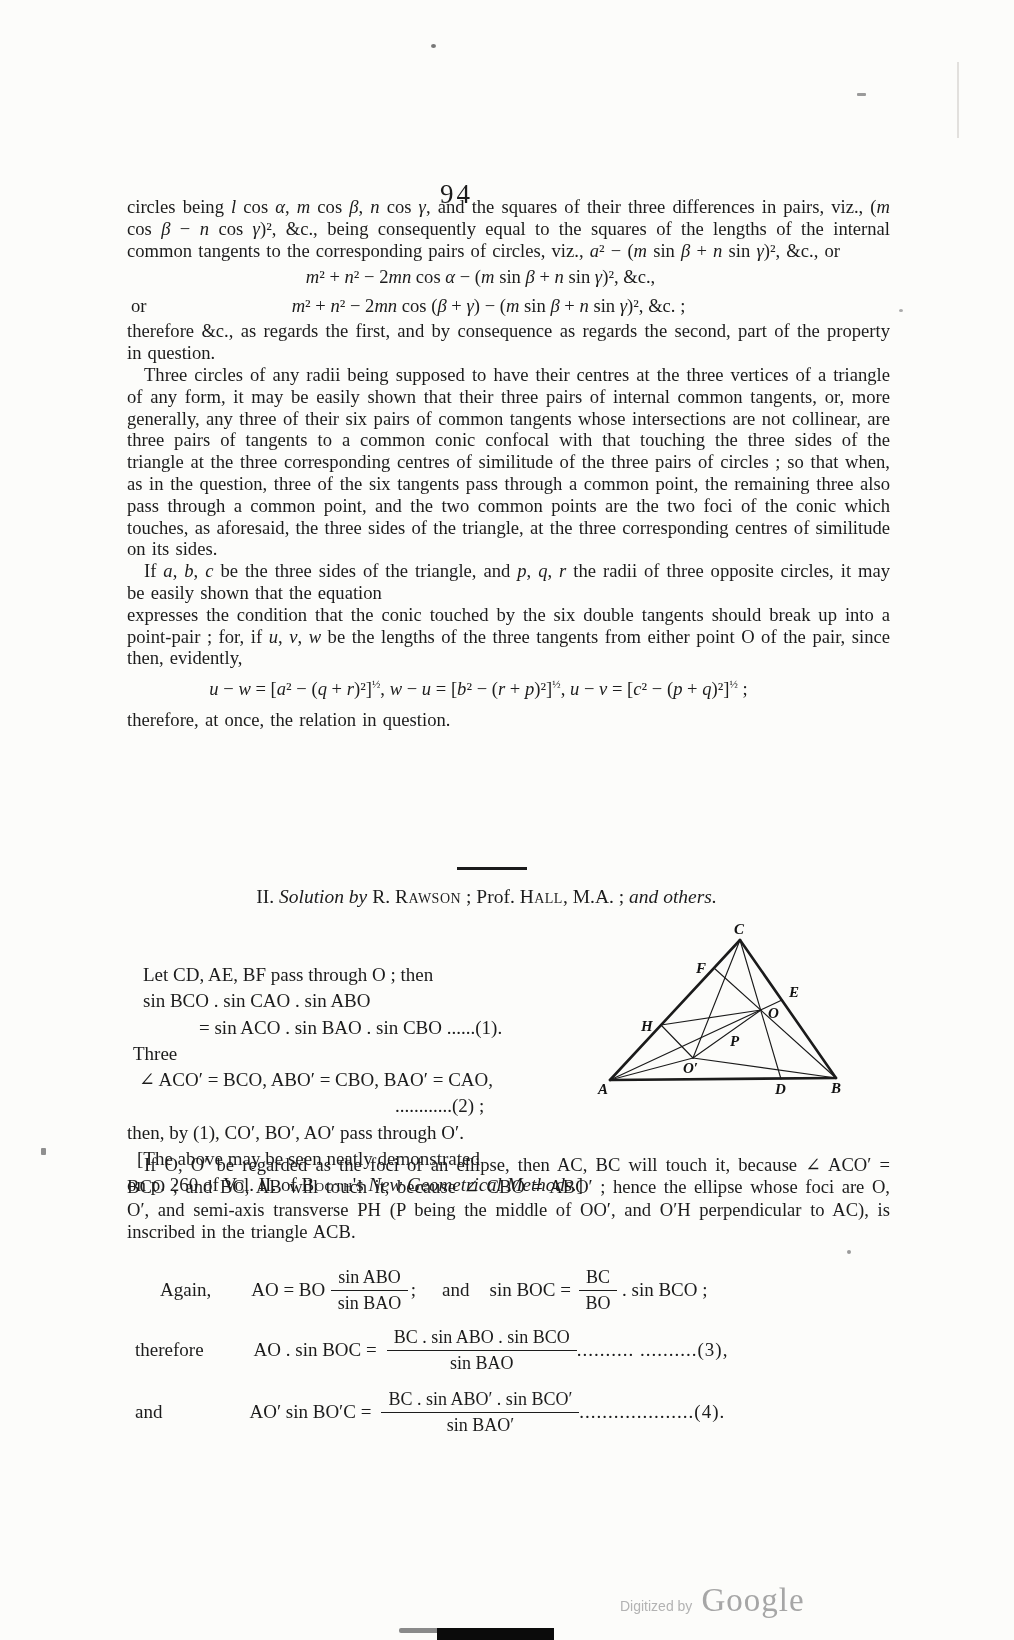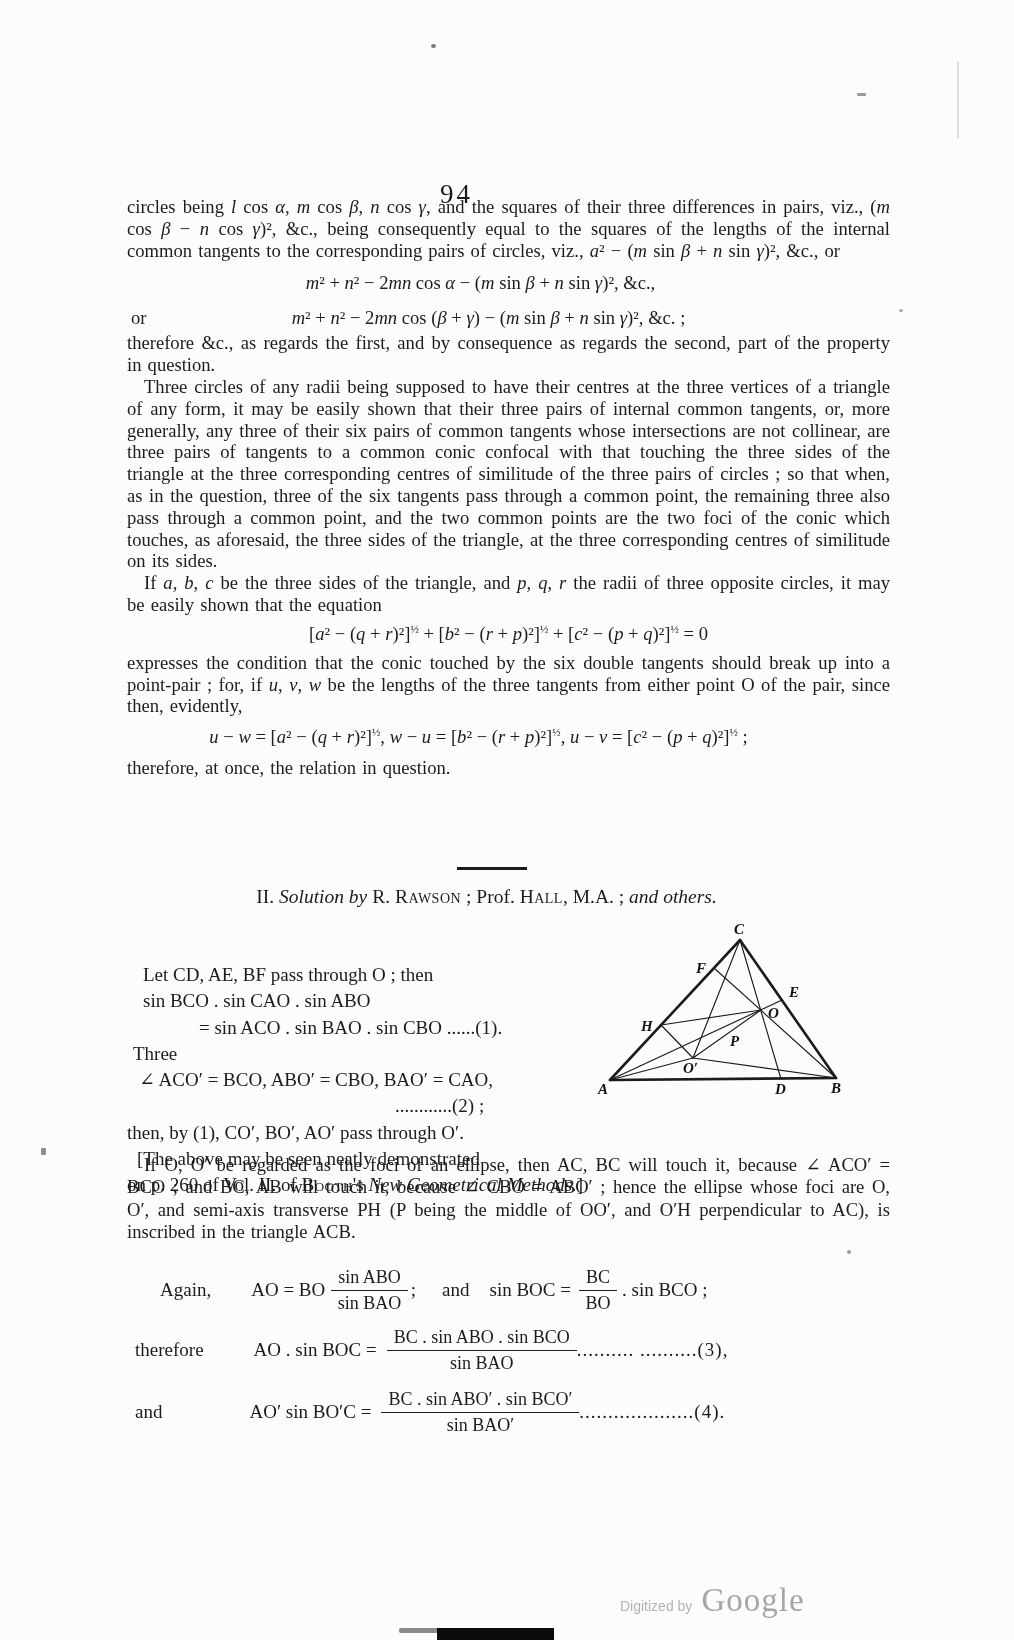--- a/index.html
+++ b/index.html
@@ -2,21 +2,21 @@
 <html><head>
 <meta charset="utf-8">
 <style>
   html,body{margin:0;padding:0;background:#777;}
   .page{position:relative;width:1014px;height:1640px;margin:0 auto;background:#fcfcfa;
         overflow:hidden;font-family:"Liberation Serif","DejaVu Serif",serif;color:#1c1c1c;}
   .pageno{position:absolute;top:138px;left:440px;font-size:27px;font-weight:normal;letter-spacing:3px;margin-top:41px;}
   .intro{position:absolute;top:196px;left:127px;width:763px;font-size:18.6px;}
   .p{line-height:21.8px;text-align:justify;word-spacing:1.5px;margin:0;}
   .ind{text-indent:17px;}
-  .eq{line-height:26px;text-align:center;margin:9px 0;}
+  .eq{line-height:26px;text-align:center;margin:3px 0;}
   .eq.sh{transform:translateX(-28px);}
   .eq3m{margin:5px 0;}
   .eq4m{margin:7px 0;transform:translateX(-30px);}
   .eqrow{position:relative;line-height:26px;margin:1px 0;}
   .eqrow .eql{position:absolute;left:4px;top:0;}
   .eqrow .eqc{display:block;text-align:center;transform:translateX(-20px);}
   .rule{position:absolute;top:867px;left:457px;width:70px;height:2.5px;background:#1b1b1b;}
   .heading{position:absolute;top:886px;left:127px;width:763px;text-align:center;font-size:19.5px;transform:translateX(-22px);}
   .sc{font-variant:small-caps;letter-spacing:.5px;}
   sup{font-size:60%;vertical-align:super;line-height:0;}
@@ -57,21 +57,20 @@
   <div class="intro">
     <div class="p">circles being <i>l</i> cos <i>α</i>,  <i>m</i> cos <i>β</i>,  <i>n</i> cos <i>γ</i>, and the squares of their three differences in pairs, viz., (<i>m</i> cos <i>β</i> − <i>n</i> cos <i>γ</i>)², &amp;c., being consequently equal to the squares of the lengths of the internal common tangents to the corresponding pairs of circles, viz., <i>a</i>² − (<i>m</i> sin <i>β</i> + <i>n</i> sin <i>γ</i>)², &amp;c., or</div>
     <div class="eq sh"><i>m</i>² + <i>n</i>² − 2<i>mn</i> cos <i>α</i> − (<i>m</i> sin <i>β</i> + <i>n</i> sin <i>γ</i>)², &amp;c.,</div>
     <div class="eqrow">
       <span class="eql">or</span>
       <span class="eqc"><i>m</i>² + <i>n</i>² − 2<i>mn</i> cos (<i>β</i> + <i>γ</i>) − (<i>m</i> sin <i>β</i> + <i>n</i> sin <i>γ</i>)², &amp;c. ;</span>
     </div>
     <div class="p">therefore &amp;c., as regards the first, and by consequence as regards the second, part of the property in question.</div>
     <div class="p ind">Three circles of any radii being supposed to have their centres at the three vertices of a triangle of any form, it may be easily shown that their three pairs of internal common tangents, or, more generally, any three of their six pairs of common tangents whose intersections are not collinear, are three pairs of tangents to a common conic confocal with that touching the three sides of the triangle at the three corresponding centres of similitude of the three pairs of circles ; so that when, as in the question, three of the six tangents pass through a common point, the remaining three also pass through a common point, and the two common points are the two foci of the conic which touches, as aforesaid, the three sides of the triangle, at the three corresponding centres of similitude on its sides.</div>
     <div class="p ind">If <i>a</i>, <i>b</i>, <i>c</i> be the three sides of the triangle, and <i>p</i>, <i>q</i>, <i>r</i> the radii of three opposite circles, it may be easily shown that the equation</div>
-    <div class="eq eq3m">[<i>a</i>² − (<i>q</i> + <i>r</i>)²]<sup>½</sup> + [<i>b</i>² − (<i>r</i> + <i>p</i>)²]<sup>½</sup> + [<i>c</i>² − (<i>p</i> + <i>q</i>)²]<sup>½</sup> = 0</div>
     <div class="p">expresses the condition that the conic touched by the six double tangents should break up into a point-pair ; for, if <i>u</i>, <i>v</i>, <i>w</i> be the lengths of the three tangents from either point O of the pair, since then, evidently,</div>
     <div class="eq eq4m"><i>u</i> − <i>w</i> = [<i>a</i>² − (<i>q</i> + <i>r</i>)²]<sup>½</sup>,  <i>w</i> − <i>u</i> = [<i>b</i>² − (<i>r</i> + <i>p</i>)²]<sup>½</sup>,  <i>u</i> − <i>v</i> = [<i>c</i>² − (<i>p</i> + <i>q</i>)²]<sup>½</sup> ;</div>
     <div class="p">therefore, at once, the relation in question.</div>
   </div>
 
   <div class="rule"></div>
 
   <div class="heading">II.  <i>Solution by</i> R. <span class="sc">Rawson</span> ;  Prof. <span class="sc">Hall</span>, M.A. ;  <i>and others.</i></div>
 
   <div class="s2lines">

